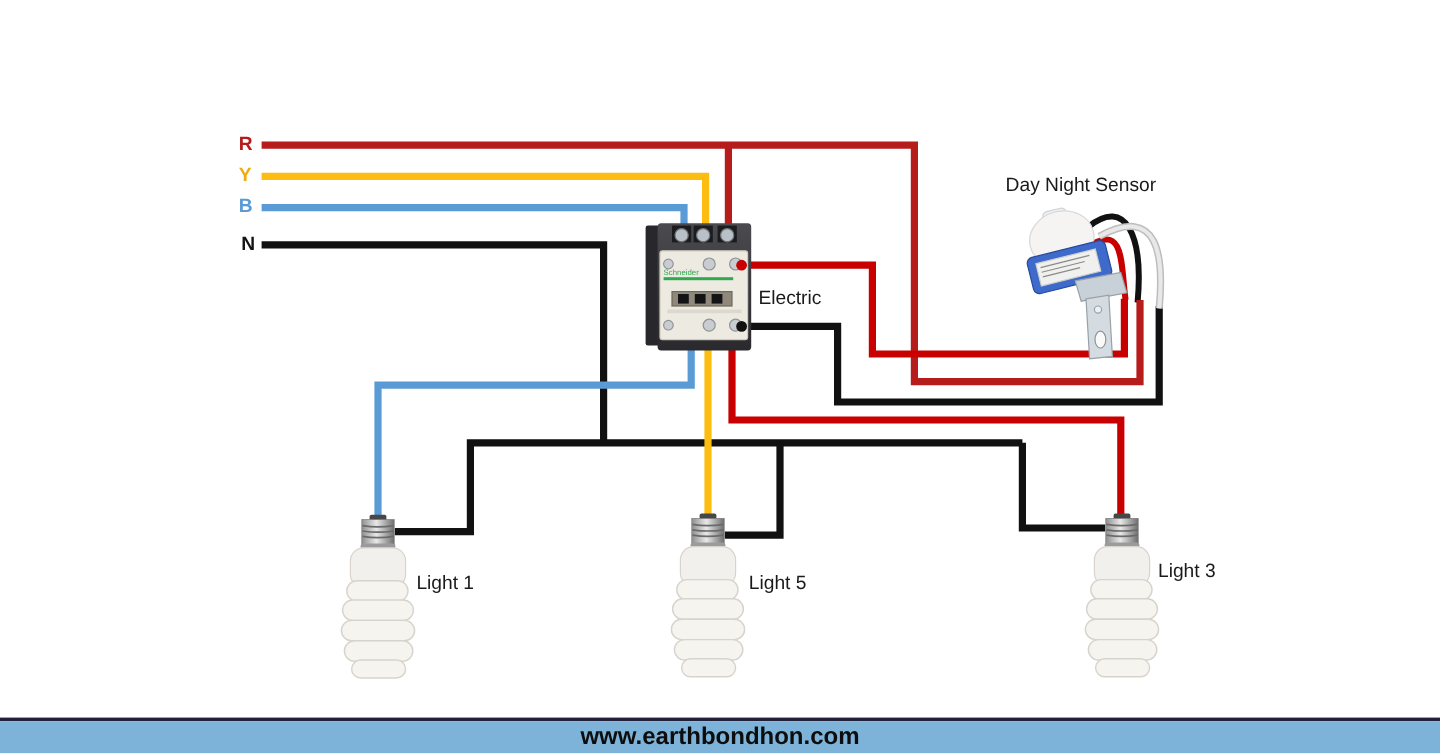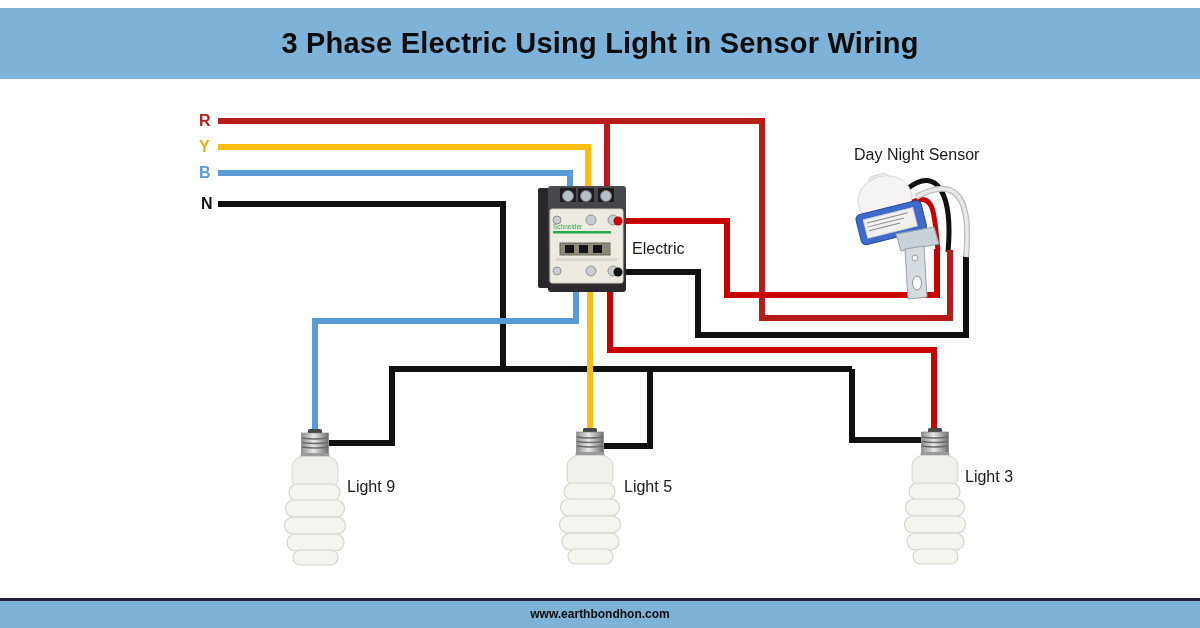--- a/index.html
+++ b/index.html
@@ -5,33 +5,30 @@
   html,body{margin:0;padding:0;background:#ffffff;}
   #stage{position:relative;width:1200px;height:628px;overflow:hidden;
          font-family:"Liberation Sans",sans-serif;background:#ffffff;}
   .band{position:absolute;left:0;width:1200px;}
   #title-band{top:8px;height:71px;}
   #title-band .t{width:100%;line-height:71px;text-align:center;
                  font-size:29px;font-weight:700;letter-spacing:.2px;}
   #footer-band{top:601px;height:27px;}
   #footer-rule{position:absolute;left:0;top:598px;width:1200px;height:3px;}
   #footer-band .t{width:100%;line-height:26px;text-align:center;
-                  font-size:12px;font-weight:700;}
+                  font-size:20px;font-weight:700;}
   .lbl{position:absolute;font-size:16px;color:#1a1a1a;white-space:nowrap;}
   .phase{font-weight:600;font-size:16px;}
   svg{position:absolute;left:0;top:0;}
 </style>
 </head>
 <body>
 
 <div id="stage">
 
-  <div id="title-band" class="band" style="background-color: rgb(125, 179, 216);">
-    <div class="t" style="color: rgb(13, 13, 13);">3 Phase Electric Using Light in Sensor Wiring</div>
-  </div>
 
   <svg width="1200" height="628" viewBox="0 0 1200 628">
     <defs>
       <linearGradient id="gradCap" x1="0" y1="0" x2="1" y2="0">
         <stop offset="0" stop-color="#8f8f8f"></stop>
         <stop offset="0.45" stop-color="#e8e8e8"></stop>
         <stop offset="1" stop-color="#6e6e6e"></stop>
       </linearGradient>
       <linearGradient id="gradBody" x1="0" y1="0" x2="0" y2="1">
         <stop offset="0" stop-color="#4a4a4f"></stop>
@@ -135,23 +132,23 @@
     <use href="#bulb" x="590" y="428"></use>
     <use href="#bulb" x="935" y="428"></use>
   </svg>
 
   <div class="lbl phase" style="left: 199px; top: 112px; color: rgb(181, 29, 29);">R</div>
   <div class="lbl phase" style="left: 199px; top: 138px; color: rgb(240, 172, 14);">Y</div>
   <div class="lbl phase" style="left: 199px; top: 164px; color: rgb(91, 155, 213);">B</div>
   <div class="lbl phase" style="left: 201px; top: 195px; color: rgb(20, 20, 20);">N</div>
 
   <div class="lbl" style="left:632px;top:240px;">Electric</div>
-  <div class="lbl" style="left:838px;top:146px;margin-left:16px;">Day Night Sensor</div>
+  <div class="lbl" style="left:838px;top:146px;">Day Night Sensor</div>
 
-  <div class="lbl" style="left:347px;top:478px;">Light 9</div>
+  <div class="lbl" style="left:347px;top:478px;">Light 1</div>
   <div class="lbl" style="left:624px;top:478px;">Light 5</div>
   <div class="lbl" style="left:965px;top:468px;">Light 3</div>
 
   <div id="footer-rule" style="background-color: rgb(32, 32, 58);"></div>
   <div id="footer-band" class="band" style="background-color: rgb(125, 179, 216);">
     <div class="t" style="color: rgb(13, 13, 13);">www.earthbondhon.com</div>
   </div>
 </div>
 
 </body></html>

